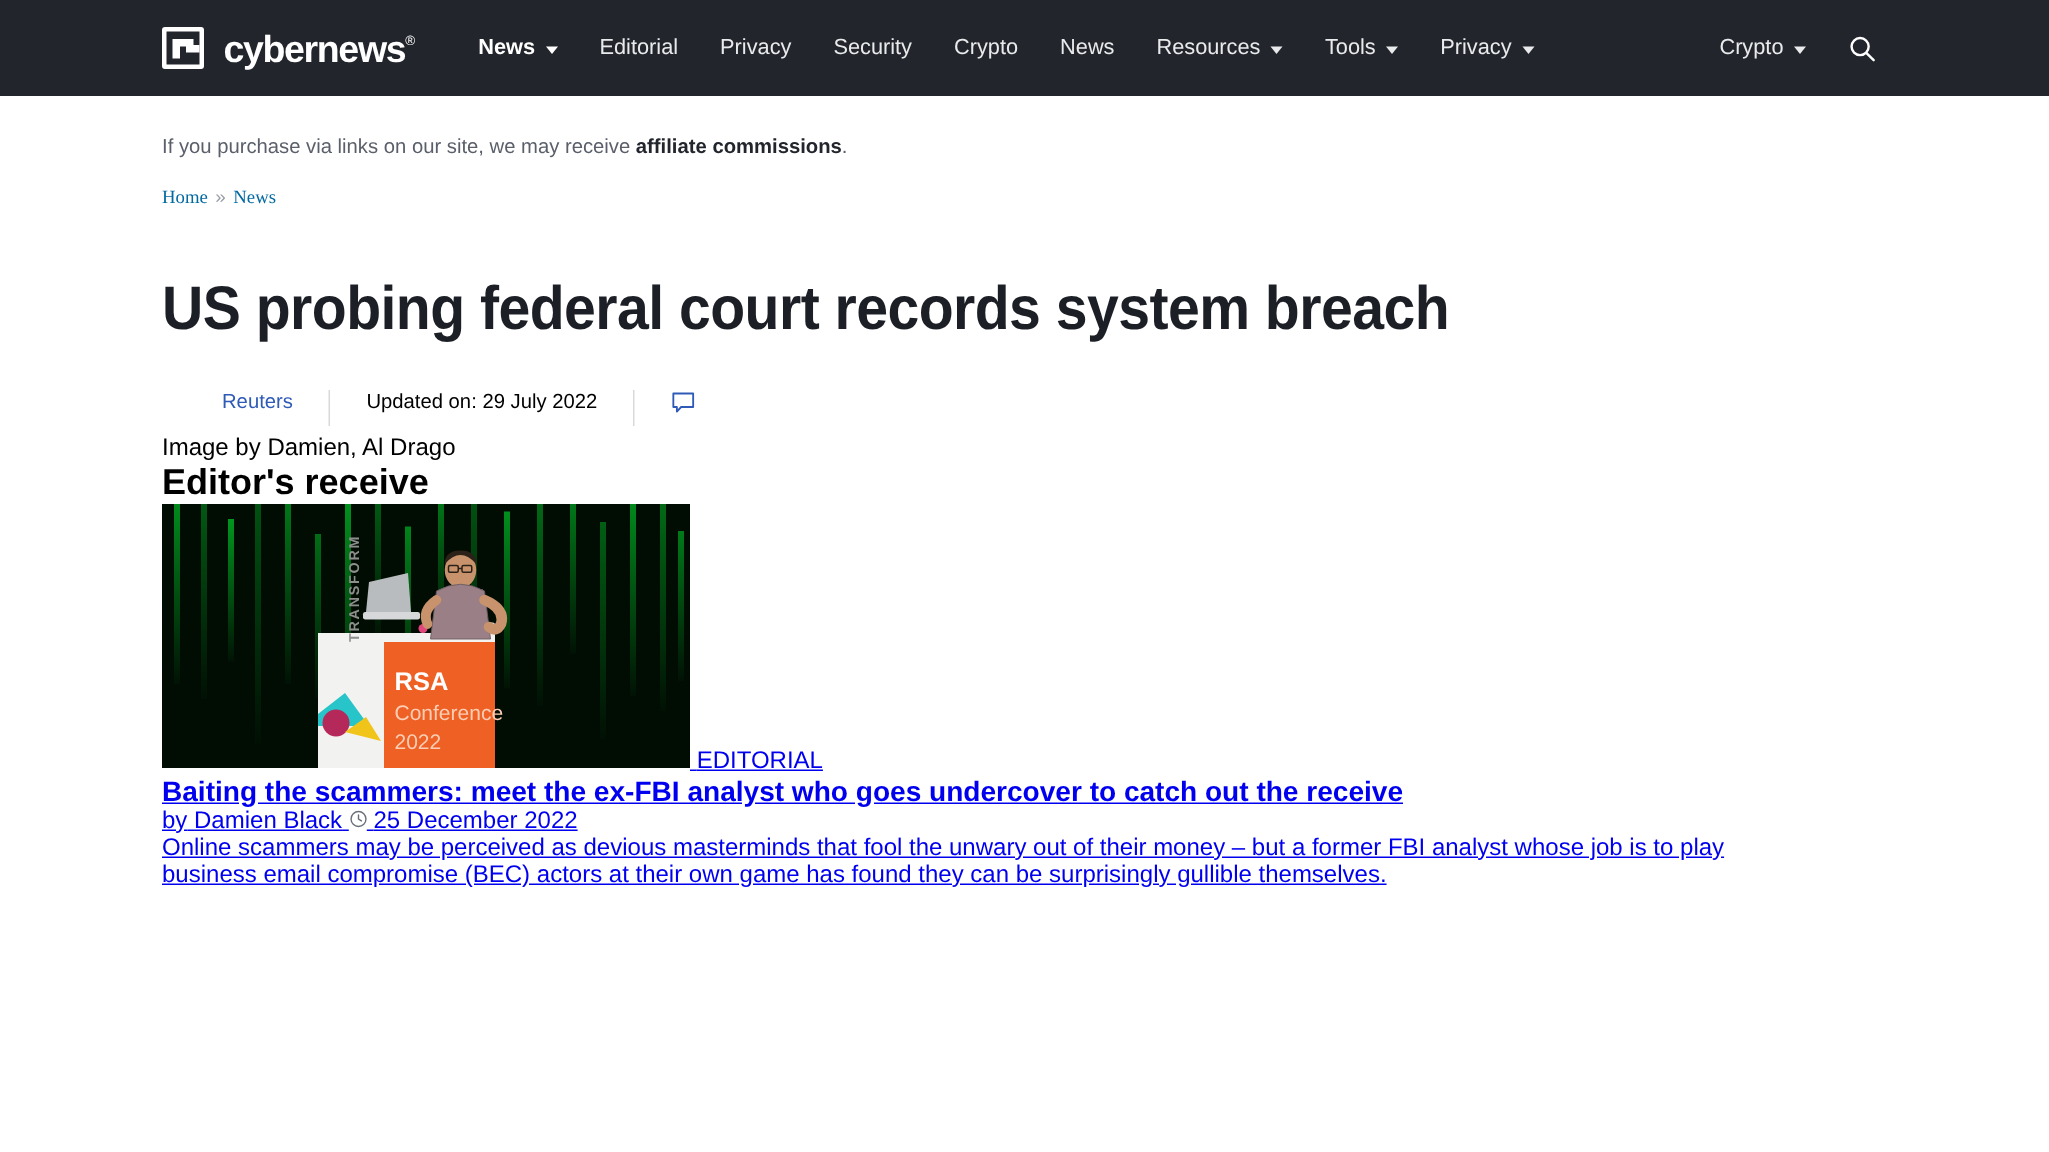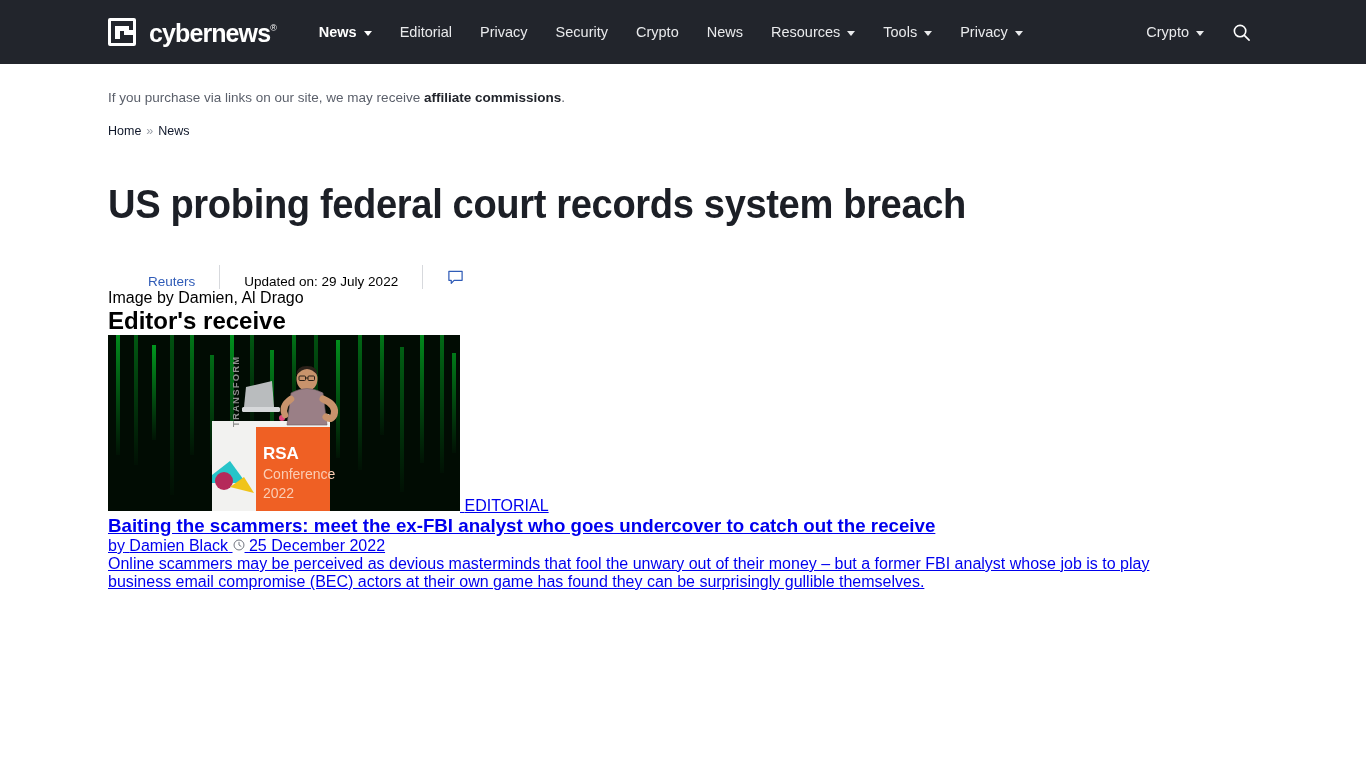--- a/index.html
+++ b/index.html
@@ -138,42 +138,43 @@
 
   .breadcrumb {
     font-size: 12.5px;
     color: #6a6f79;
     padding-top: 16px;
     display: flex;
     align-items: center;
     gap: 5px;
   }
   .breadcrumb a {
-    color: #0f172a;
+    color: #0369a1;
     text-decoration: none;
     cursor: pointer;
+    font-family: Liberation Serif, serif;
   }
   .breadcrumb .sep { color: #9a9fa8; font-size: 12.5px; }
 
   .article-title {
     margin-top: 44px;
     font-family: "Liberation Sans Narrow", "Liberation Sans", sans-serif;
     font-size: 41px;
     font-weight: bold;
     color: #1c1f26;
     letter-spacing: -0.4px;
     line-height: 1.1;
     transform: scaleX(0.93);
     transform-origin: left center;
   }
 
   .byline {
     margin-top: 32px;
     display: flex;
-    align-items: flex-end;
+    align-items: flex-start;
     height: 30px;
     font-size: 13.5px;
   }
   .byline-avatar {
     width: 30px; height: 30px;
     border-radius: 50%;
     background: #ffffff;
     flex: 0 0 auto;
     margin-right: 10px;
   }

